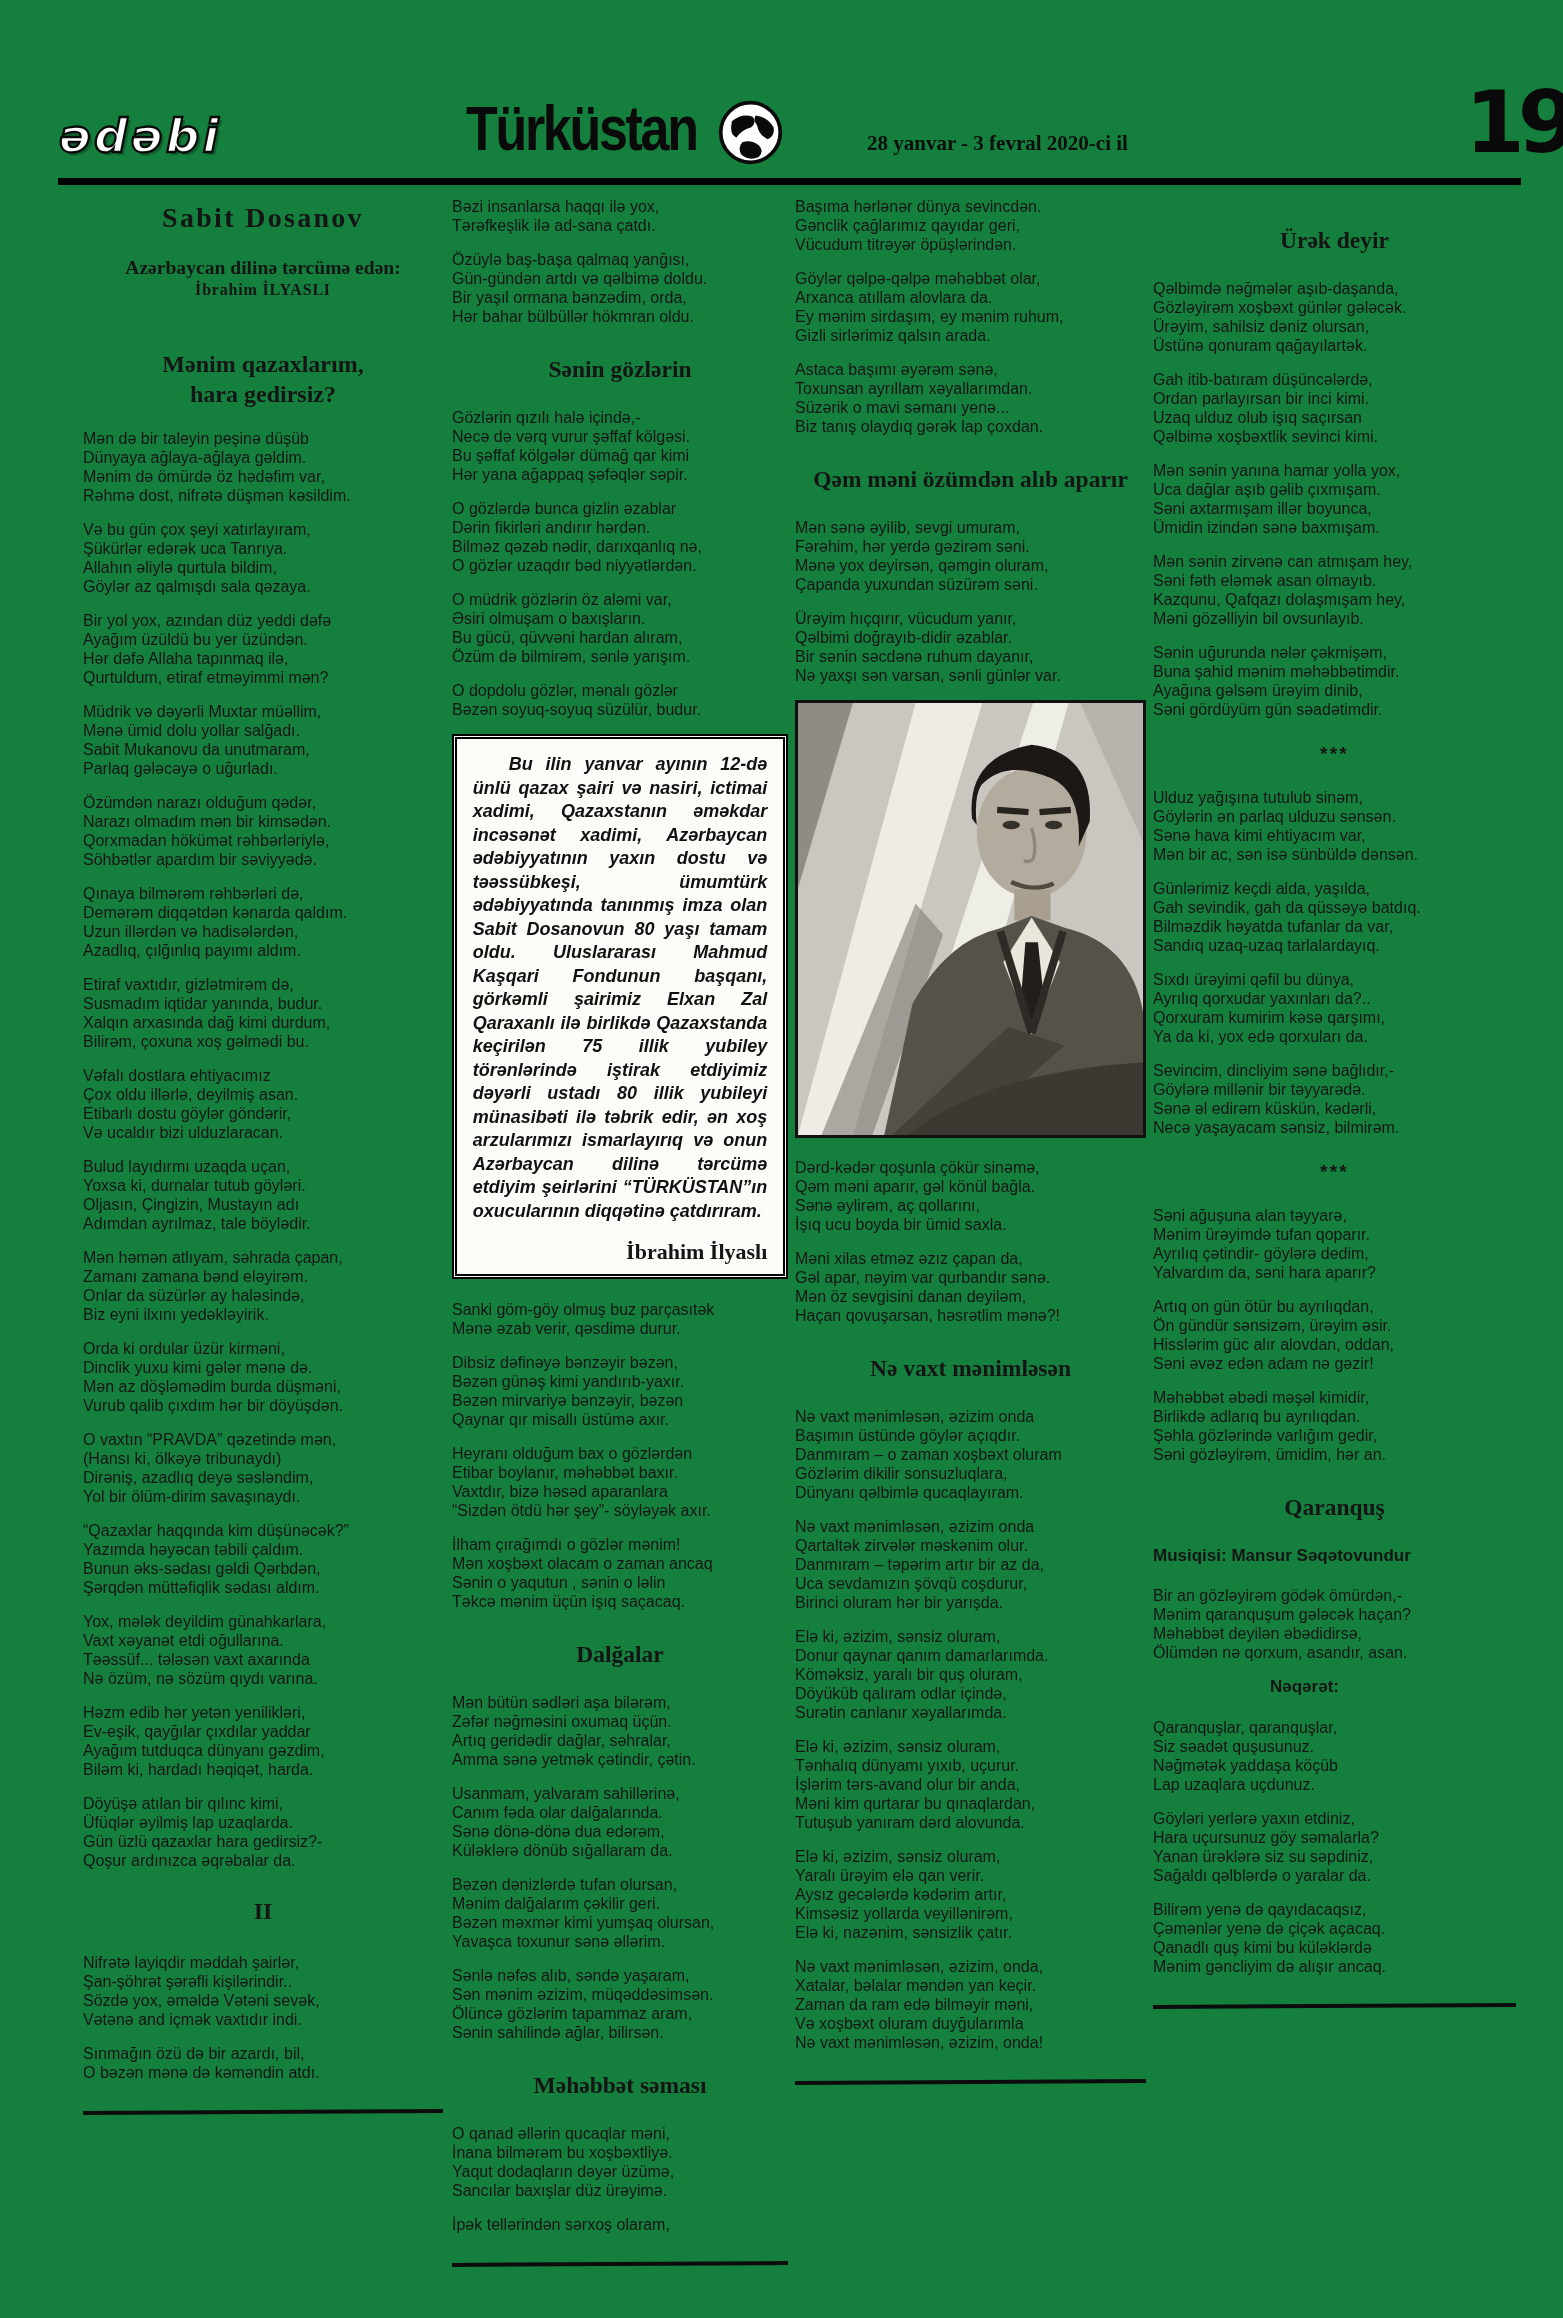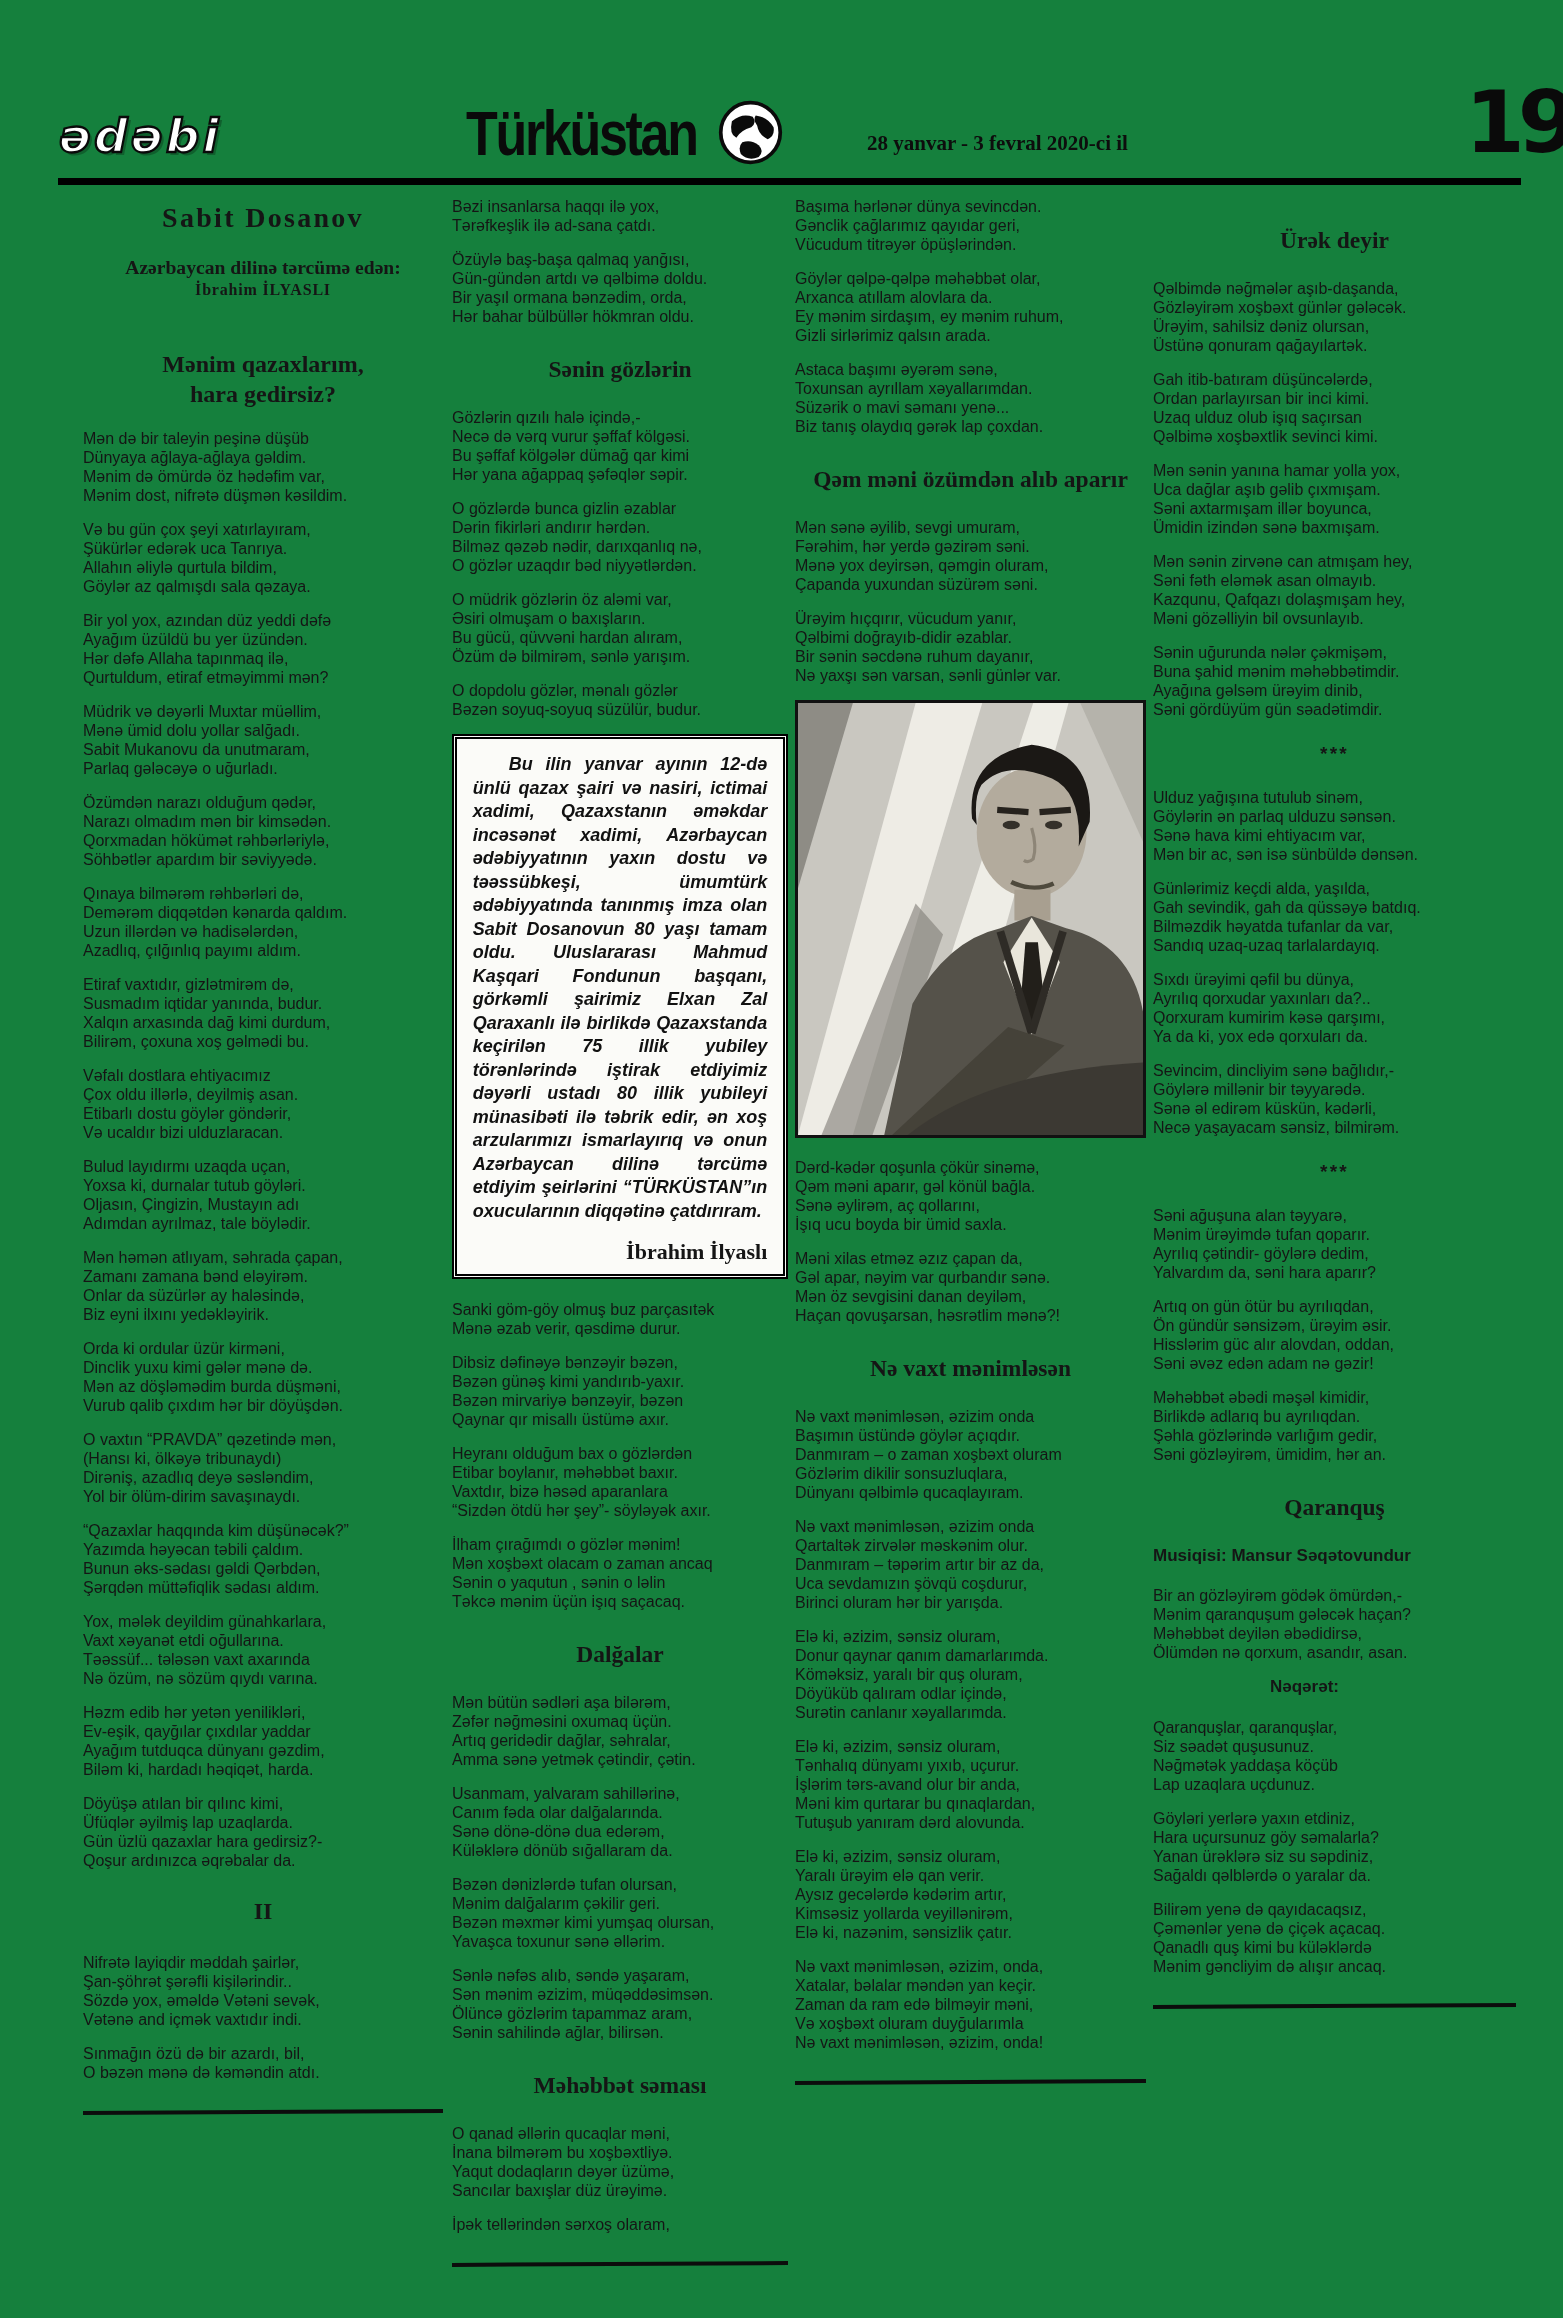--- a/index.html
+++ b/index.html
@@ -12,21 +12,21 @@
   
   .logo{
     position:absolute;left:59px;top:108px;
     font-family:"DejaVu Sans",sans-serif;
     font-style:italic;font-weight:800;font-size:47px;letter-spacing:3.1px;
     color:#111;
   }
   @supports ((-webkit-text-stroke:1px black)){
     .logo{color:#fff;-webkit-text-stroke:2.3px #0a0a0a;text-shadow:3.1px 3.1px 0 rgba(0,0,0,.25);}
   }
-  .masthead-wrap{position:absolute;left:466px;top:99px;display:flex;align-items:center;gap:19px;}
+  .masthead-wrap{position:absolute;left:466px;top:99px;display:flex;gap:19px;}
   .masthead-text{
     font-family:"Liberation Sans",sans-serif;font-weight:800;font-size:52px;
     letter-spacing:-2.3px;transform:scaleY(1.2);transform-origin:center;display:inline-block;color:#0a0a0a;
   }
   .globe{width:67px;height:67px;margin-left:1.6px;}
   .issue-date{
     position:absolute;left:867px;top:131px;
     font-family:"Liberation Serif",serif;font-weight:bold;font-size:21px;color:#0d0d0d;
   }
   .page-number{
@@ -112,21 +112,21 @@
         <div class="byline-line byline-line-2">İbrahim İLYASLI</div>
       </div>
       <div class="poem-title">
         <div>Mənim qazaxlarım,</div>
         <div>hara gedirsiz?</div>
       </div>
       <div class="stanza">
         <div class="poem-line">Mən də bir taleyin peşinə düşüb</div>
         <div class="poem-line">Dünyaya ağlaya-ağlaya gəldim.</div>
         <div class="poem-line">Mənim də ömürdə öz hədəfim var,</div>
-        <div class="poem-line">Mənim dost, nifrətə düşmən kəsildim.</div>
+        <div class="poem-line">Rəhmə dost, nifrətə düşmən kəsildim.</div>
       </div>
       <div class="stanza">
         <div class="poem-line">Və bu gün çox şeyi xatırlayıram,</div>
         <div class="poem-line">Şükürlər edərək uca Tanrıya.</div>
         <div class="poem-line">Allahın əliylə qurtula bildim,</div>
         <div class="poem-line">Göylər az qalmışdı sala qəzaya.</div>
       </div>
       <div class="stanza">
         <div class="poem-line">Bir yol yox, azından düz yeddi dəfə</div>
         <div class="poem-line">Ayağım üzüldü bu yer üzündən.</div>

